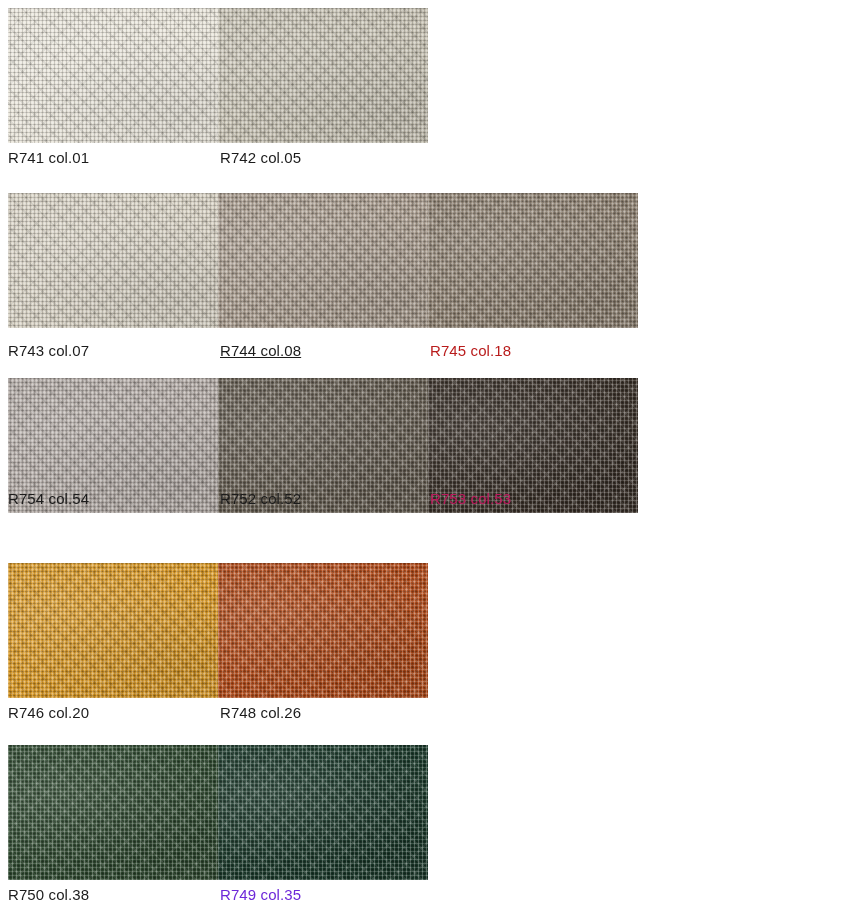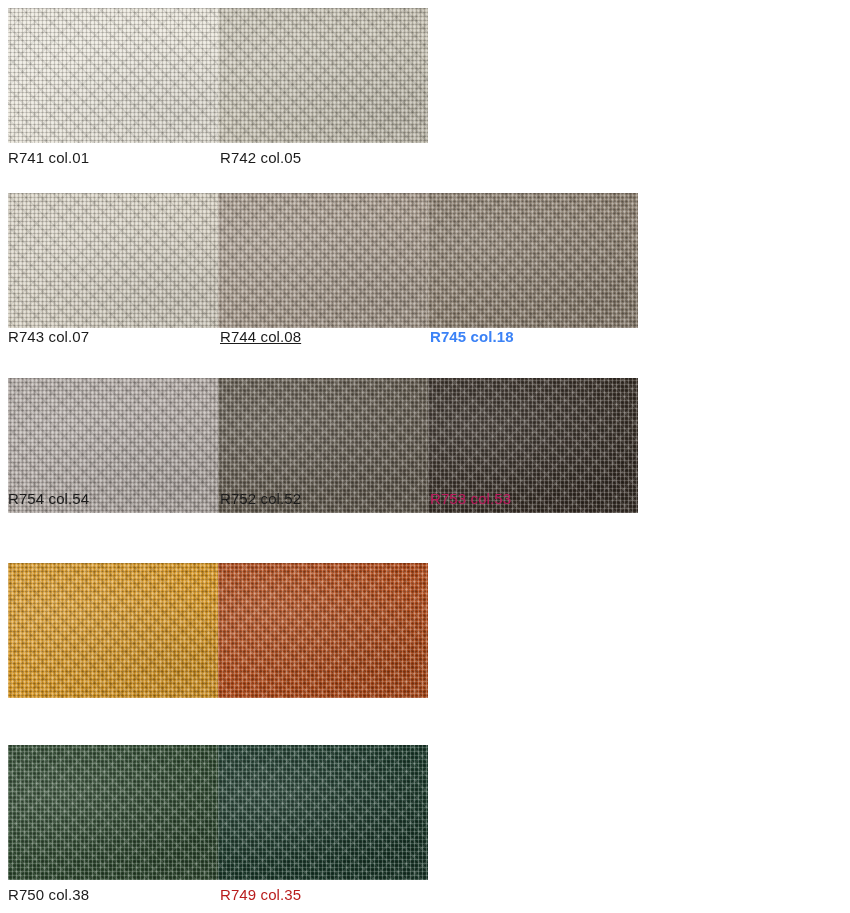--- a/index.html
+++ b/index.html
@@ -165,24 +165,24 @@
           <div class="weave"></div>
           <div class="slub"></div>
         </div>
         <div class="swatch" title="R745 col.18" style="width: 210px; height: 135px; background-color: rgb(141, 128, 112);">
           <div class="shade"></div>
           <div class="weave"></div>
           <div class="slub"></div>
         </div>
       </div>
     </div>
-    <div class="label-row" style="top: 326px; text-align: right;">
+    <div class="label-row" style="top: 340px; text-align: right;">
       <div class="swatch-label" style="left: 8px; color: rgb(28, 28, 28);">R743 col.07</div>
       <div class="swatch-label" style="left: 220px; color: rgb(28, 28, 28); text-decoration: underline;">R744 col.08</div>
-      <div class="swatch-label" style="left: 430px; color: #3b82f6; font-weight: bold;">R745 col.18</div>
+      <div class="swatch-label" style="left: 430px; color: #b91c1c;">R745 col.18</div>
     </div>
     <div class="swatch-row" style="top: 378px;">
       <div class="swatch-strip" style="left: 8px; height: 135px;">
         <div class="swatch" title="R754 col.54" style="width: 210px; height: 135px; background-color: rgb(178, 170, 165);">
           <div class="shade"></div>
           <div class="weave"></div>
           <div class="slub"></div>
         </div>
         <div class="swatch" title="R752 col.52" style="width: 210px; height: 135px; background-color: rgb(100, 92, 80);">
           <div class="shade"></div>
@@ -208,31 +208,35 @@
           <div class="weave"></div>
           <div class="slub"></div>
         </div>
         <div class="swatch" title="R748 col.26" style="width: 210px; height: 135px; background-color: rgb(178, 74, 24);">
           <div class="shade"></div>
           <div class="weave"></div>
           <div class="slub"></div>
         </div>
       </div>
     </div>
+    <div class="label-row" style="top: 702px;">
+      <div class="swatch-label" style="left: 8px; color: rgb(28, 28, 28);">R746 col.20</div>
+      <div class="swatch-label" style="left: 220px; color: rgb(28, 28, 28);">R748 col.26</div>
+    </div>
     <div class="swatch-row" style="top: 745px;">
       <div class="swatch-strip" style="left: 8px; height: 135px;">
         <div class="swatch" title="R750 col.38" style="width: 210px; height: 135px; background-color: rgb(47, 74, 48);">
           <div class="shade"></div>
           <div class="weave"></div>
           <div class="slub"></div>
         </div>
         <div class="swatch" title="R749 col.35" style="width: 210px; height: 135px; background-color: rgb(27, 58, 43);">
           <div class="shade"></div>
           <div class="weave"></div>
           <div class="slub"></div>
         </div>
       </div>
     </div>
     <div class="label-row" style="top: 884px; padding-left: 12px;">
       <div class="swatch-label" style="left: 8px; color: rgb(28, 28, 28);">R750 col.38</div>
-      <div class="swatch-label" style="left: 220px; color: #b91c1c;">R749 col.35</div>
+      <div class="swatch-label" style="left: 220px; color: #6d28d9;">R749 col.35</div>
     </div>
   </div>
 
 </body></html>

